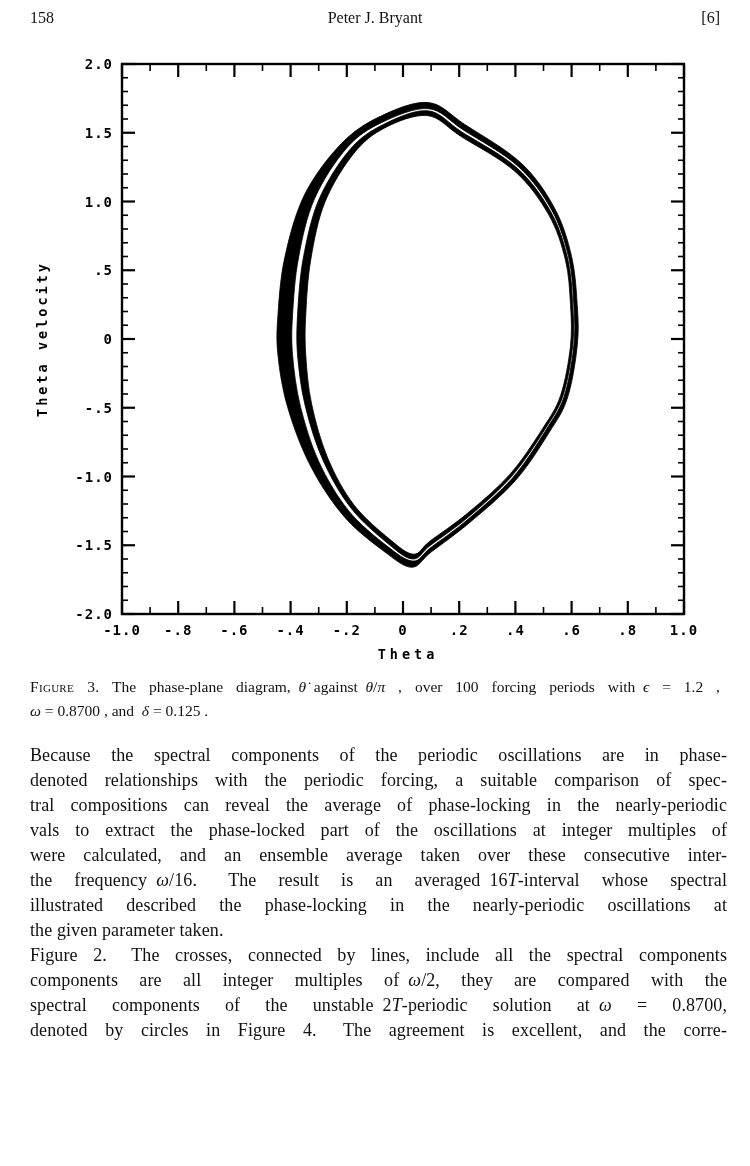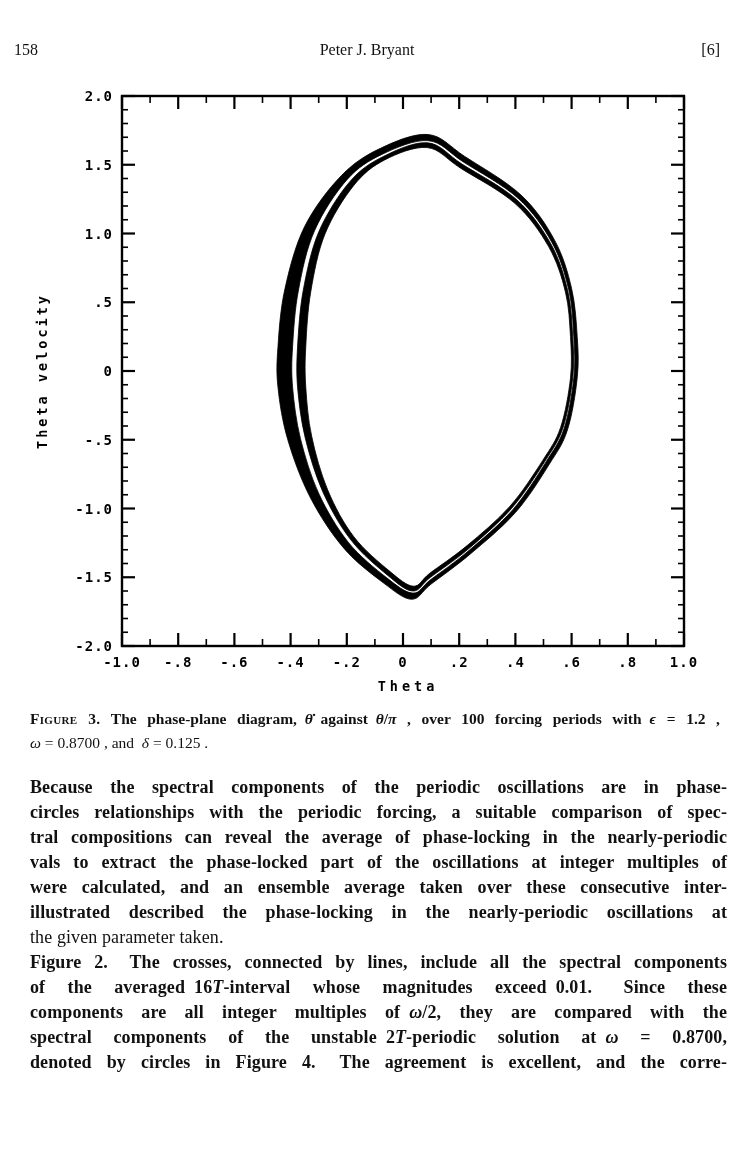--- a/index.html
+++ b/index.html
@@ -7,44 +7,44 @@
     position:relative;
     width:750px;height:1166px;
     margin:0 auto;
     background:#ffffff;
     color:#111;
     font-family:"Liberation Serif", serif;
     overflow:hidden;
   }
   
   .hdr{
-    display:flex;justify-content:space-between;align-items:flex-end;
-    padding:9px 30px 0 14px;
+    display:flex;justify-content:space-between;align-items:flex-start;
+    padding:9px 30px 0 30px;
     font-size:16px;
   }
   .hdr .left{width:60px;text-align:left;}
-  .hdr .mid{flex:1;text-align:center;margin-top:32px;}
+  .hdr .mid{flex:1;text-align:center;}
   .hdr .right{width:60px;text-align:right;}
   
   .figwrap{position:relative;height:625px;margin-top:13px;}
   .figwrap svg{position:absolute;left:0;top:0;}
   
   .caption{
     margin:10px 30px 0 30px;
     font-size:15.5px;line-height:24px;
   }
   .cap-label{font-variant:small-caps;letter-spacing:.3px;}
   
   .bodytext{
     margin:20px 23px 0 30px;
     font-size:18px;line-height:25px;
     letter-spacing:.1px;
   }
   .line{white-space:normal;}
-  .jline{text-align:justify;text-align-last:justify;font-weight:bold;}
+  .jline{text-align:justify;text-align-last:justify;}
   .indent{text-indent:20px;}
   i{font-style:italic;}
 </style>
 </head>
 <body>
 
 <div class="page">
 
   <div class="hdr">
     <span class="left">158</span>
@@ -207,29 +207,29 @@
   </div>
 
   <div class="caption">
     <div class="cap-line jline" id="cap-line1"><span class="cap-label">Figure 3.</span> The phase-plane diagram, <i>θ̇</i> against <i>θ</i>/<i>π</i> , over 100 forcing periods with <i>ϵ</i> = 1.2 ,</div>
     <div class="cap-line" id="cap-line2"><i>ω</i> = 0.8700 , and <i>δ</i> = 0.125 .</div>
   </div>
 
   <div class="bodytext" id="body-text">
       <div>
         <div class="line jline">Because the spectral components of the periodic oscillations are in phase-</div>
-        <div class="line jline">circles relationships with the periodic forcing, a suitable comparison of spec-</div>
+        <div class="line jline">denoted relationships with the periodic forcing, a suitable comparison of spec-</div>
         <div class="line jline">tral compositions can reveal the average of phase-locking in the nearly-periodic</div>
         <div class="line jline">vals to extract the phase-locked part of the oscillations at integer multiples of</div>
         <div class="line jline">were calculated, and an ensemble average taken over these consecutive inter-</div>
+        <div class="line jline">the frequency <i>ω</i>/16.  The result is an averaged 16<i>T</i>-interval whose spectral</div>
         <div class="line jline">illustrated described the phase-locking in the nearly-periodic oscillations at</div>
         <div class="line">the given parameter taken.</div>
       </div>
       <div>
         <div class="line jline">Figure 2.  The crosses, connected by lines, include all the spectral components</div>
-        <div class="line jline">of the averaged 16<i>T</i>-interval whose magnitudes exceed 0.01.  Since these</div>
         <div class="line jline">components are all integer multiples of <i>ω</i>/2, they are compared with the</div>
         <div class="line jline">spectral components of the unstable 2<i>T</i>-periodic solution at <i>ω</i> = 0.8700,</div>
         <div class="line jline">denoted by circles in Figure 4.  The agreement is excellent, and the corre-</div>
       </div>
     </div>
 
 </div>
 
 </body></html>

